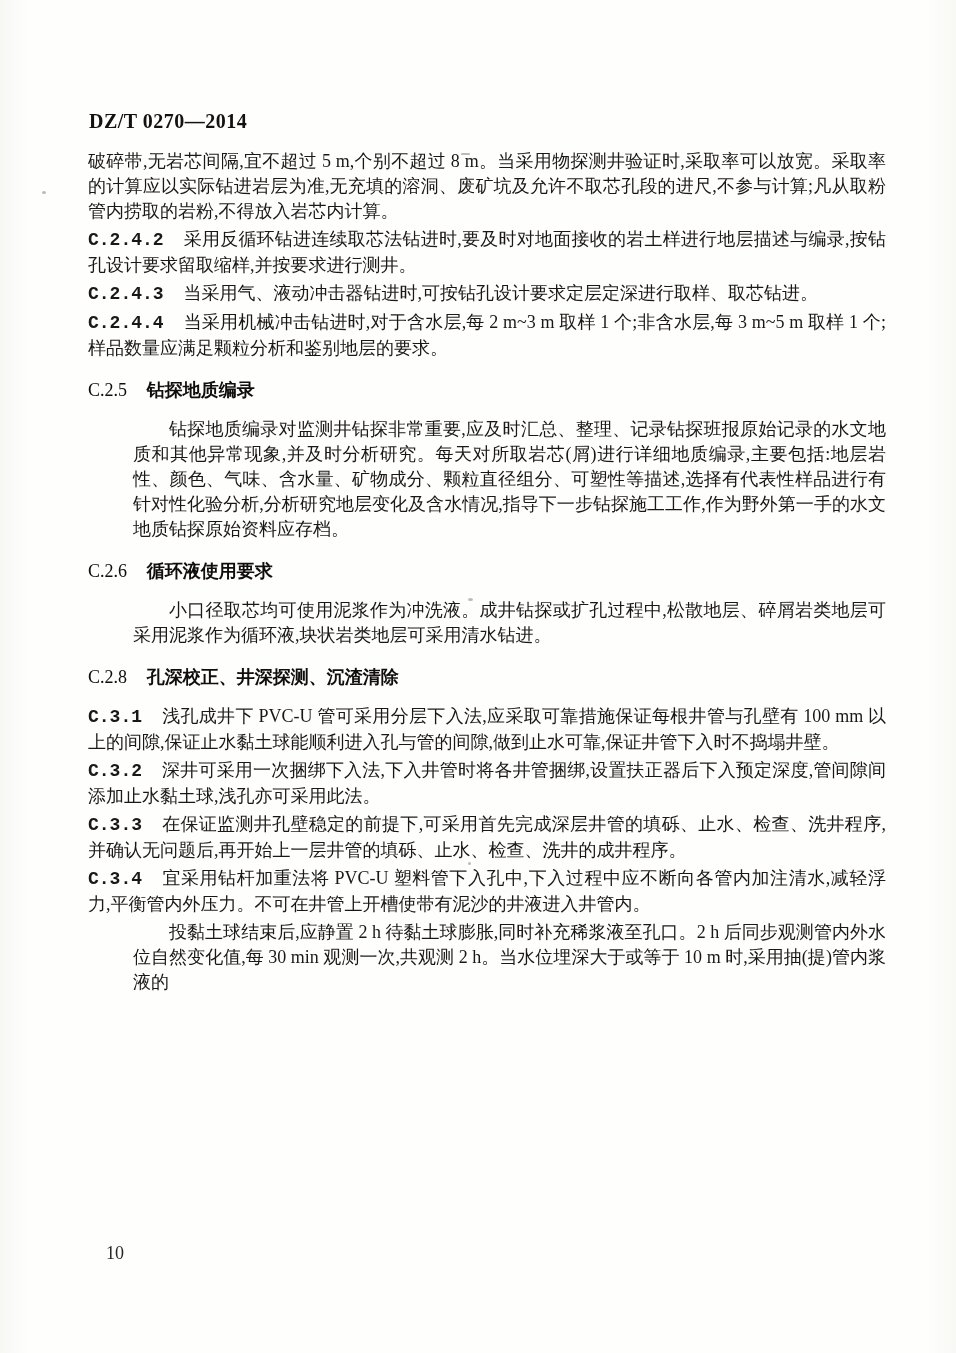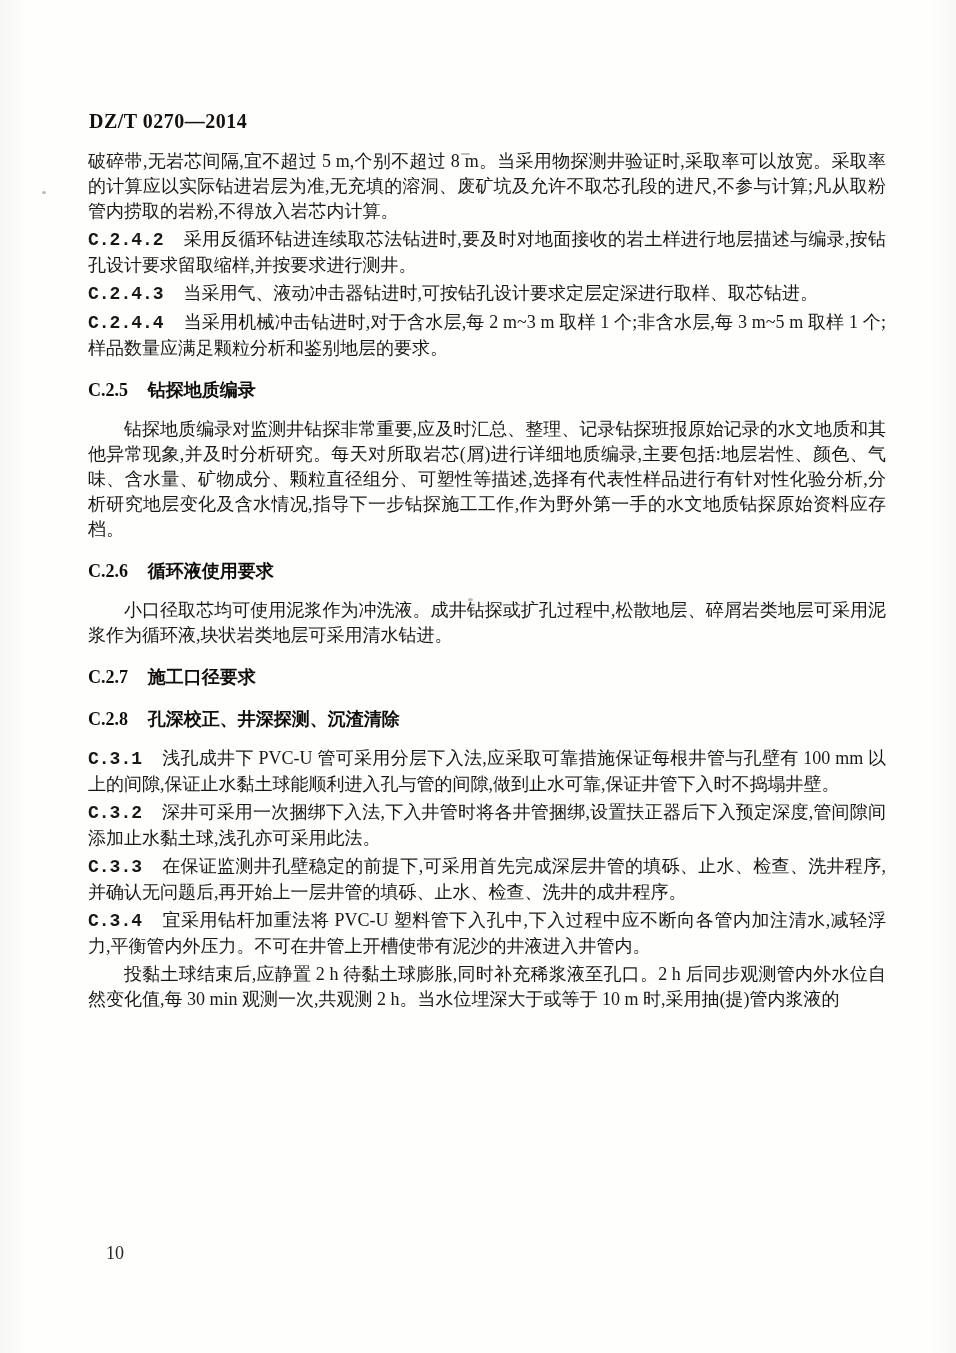--- a/index.html
+++ b/index.html
@@ -34,24 +34,24 @@
     width: 798px;
     font-size: 18px;
     line-height: 25px;
     text-align: justify;
     text-justify: inter-character;
     color: #1b1814;
   }
   .para {
     margin: 0 0 3px 0;
   }
-  .para.indent { text-indent: 2em; }
+  .para.indent { text-indent: 2em; margin-left: 45px; }
   .clause { margin: 0 0 3px 0; }
   .num {
-    font-weight: 700;
+    font-weight: 400;
     margin-right: 1.1em;
     white-space: nowrap;
   }
   .clause .num { font-weight: 700; font-family: Liberation Mono, monospace; }
   h3.heading, h2.heading {
     font-size: 18px;
     line-height: 25px;
     font-weight: 700;
     color: #100d0a;
     text-align: left;
@@ -96,21 +96,20 @@
     <p class="clause"><span class="num">C.2.4.4</span><span>当采用机械冲击钻进时,对于含水层,每 2 m~3 m 取样 1 个;非含水层,每 3 m~5 m 取样 1 个;样品数量应满足颗粒分析和鉴别地层的要求。</span></p>
 
     <h3 class="heading"><span class="num">C.2.5</span><span>钻探地质编录</span></h3>
 
     <p class="para indent">钻探地质编录对监测井钻探非常重要,应及时汇总、整理、记录钻探班报原始记录的水文地质和其他异常现象,并及时分析研究。每天对所取岩芯(屑)进行详细地质编录,主要包括:地层岩性、颜色、气味、含水量、矿物成分、颗粒直径组分、可塑性等描述,选择有代表性样品进行有针对性化验分析,分析研究地层变化及含水情况,指导下一步钻探施工工作,作为野外第一手的水文地质钻探原始资料应存档。</p>
 
     <h3 class="heading"><span class="num">C.2.6</span><span>循环液使用要求</span></h3>
 
     <p class="para indent">小口径取芯均可使用泥浆作为冲洗液。成井钻探或扩孔过程中,松散地层、碎屑岩类地层可采用泥浆作为循环液,块状岩类地层可采用清水钻进。</p>
 
-    <h3 class="heading"><span class="num">C.2.7</span><span>施工口径要求</span></h3>
 
 
     <h3 class="heading"><span class="num">C.2.8</span><span>孔深校正、井深探测、沉渣清除</span></h3>
 
 
 
     <p class="clause"><span class="num">C.3.1</span><span>浅孔成井下 PVC-U 管可采用分层下入法,应采取可靠措施保证每根井管与孔壁有 100 mm 以上的间隙,保证止水黏土球能顺利进入孔与管的间隙,做到止水可靠,保证井管下入时不捣塌井壁。</span></p>
 
     <p class="clause"><span class="num">C.3.2</span><span>深井可采用一次捆绑下入法,下入井管时将各井管捆绑,设置扶正器后下入预定深度,管间隙间添加止水黏土球,浅孔亦可采用此法。</span></p>
 

